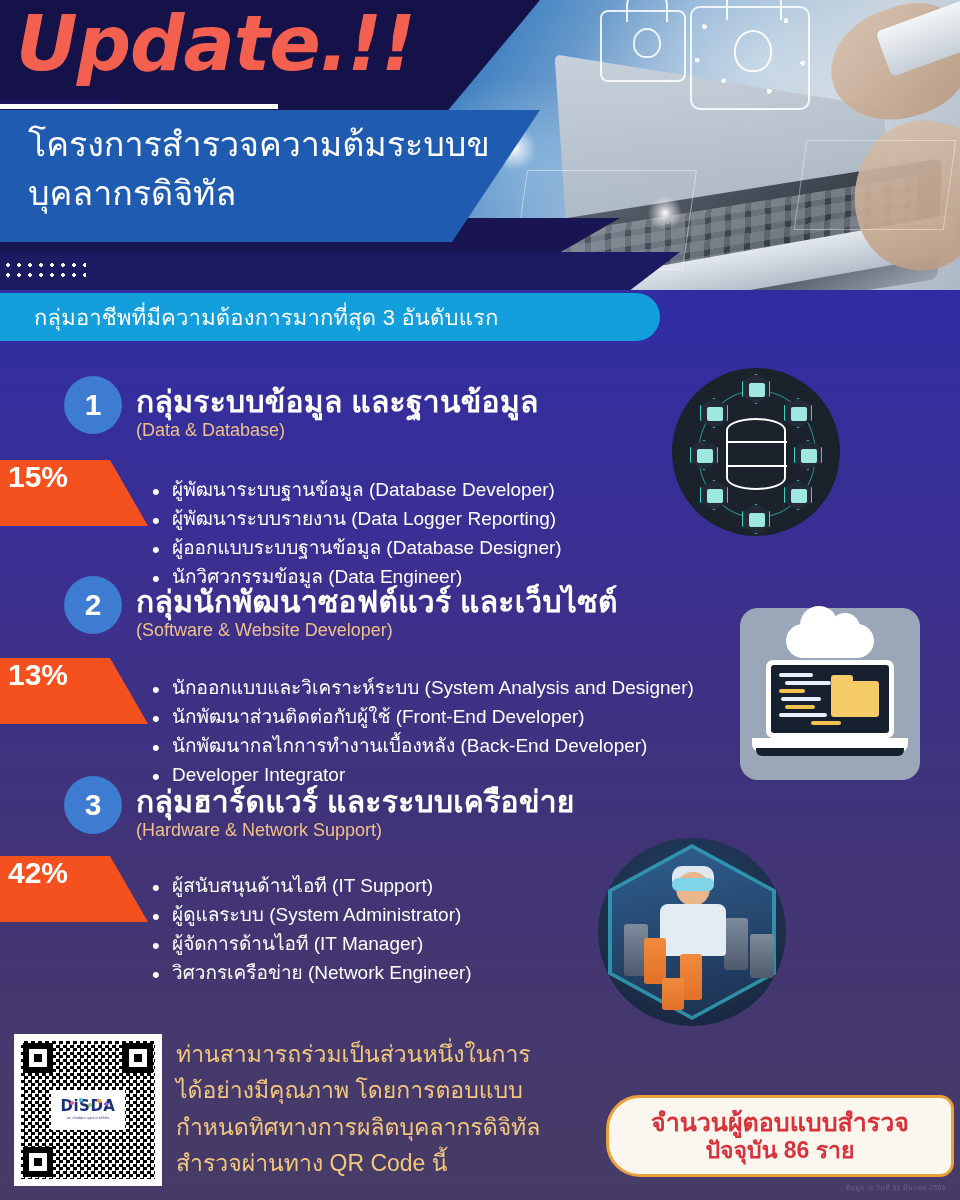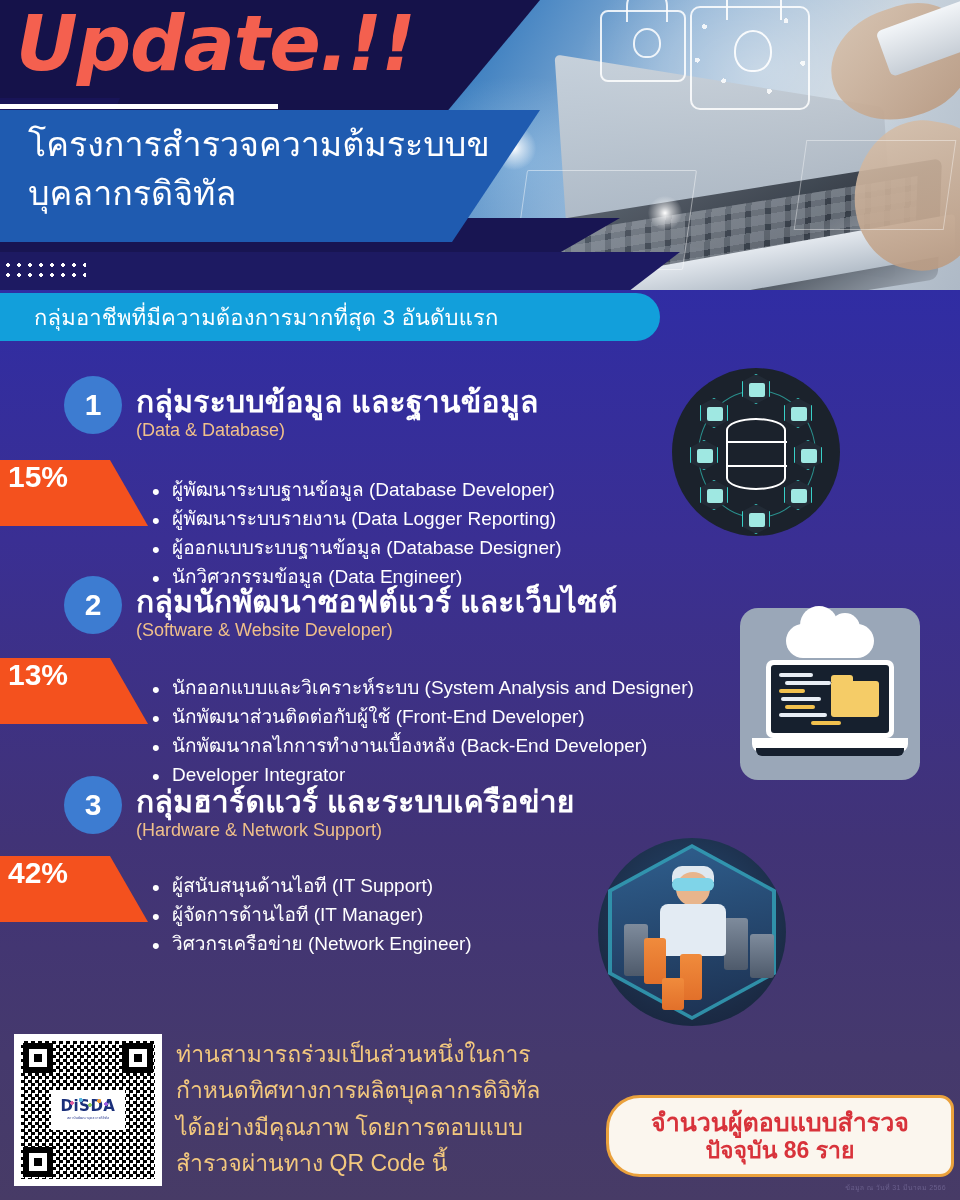--- a/index.html
+++ b/index.html
@@ -417,20 +417,21 @@
 
   <div class="section s3">
     <div class="num-circle n3">3</div>
     <div class="sec-title">กลุ่มฮาร์ดแวร์ และระบบเครือข่าย</div>
     <div class="sec-sub">(Hardware &amp; Network Support)</div>
     <div class="pct-badge b3">
         <span>42%</span>
       </div>
     <ul class="bullets">
       <li>ผู้สนับสนุนด้านไอที (IT Support)</li>
+      <li>ผู้ดูแลระบบ (System Administrator)</li>
       <li>ผู้จัดการด้านไอที (IT Manager)</li>
       <li>วิศวกรเครือข่าย (Network Engineer)</li>
     </ul>
   </div>
   <div class="ill3">
     <div class="hexglow"></div>
     <div class="hexframe"></div>
     <div class="rack" style="left:26px;top:86px;"></div>
     <div class="rack" style="left:126px;top:80px;"></div>
     <div class="rack" style="left:152px;top:96px;height:44px;"></div>
@@ -451,22 +452,22 @@
       <div class="qr-logo">
         <div class="qr-dots"></div>
         <b>DiSDA</b>
         <em>สถาบันพัฒนาบุคลากรดิจิทัล</em>
       </div>
     </div>
   </div>
 
   <div class="cta-text">
     <span>ท่านสามารถร่วมเป็นส่วนหนึ่งในการ</span>
+    <span>ได้อย่างมีคุณภาพ โดยการตอบแบบ</span>
     <span>กำหนดทิศทางการผลิตบุคลากรดิจิทัล</span>
-    <span>ได้อย่างมีคุณภาพ โดยการตอบแบบ</span>
     <span>สำรวจผ่านทาง QR Code นี้</span>
   </div>
 
   <div class="count-badge">
     <div class="count-l1">จำนวนผู้ตอบแบบสำรวจ</div>
     <div class="count-l2">ปัจจุบัน 86 ราย</div>
   </div>
 
   <div class="credit">ข้อมูล ณ วันที่ 31 มีนาคม 2566</div>
 

